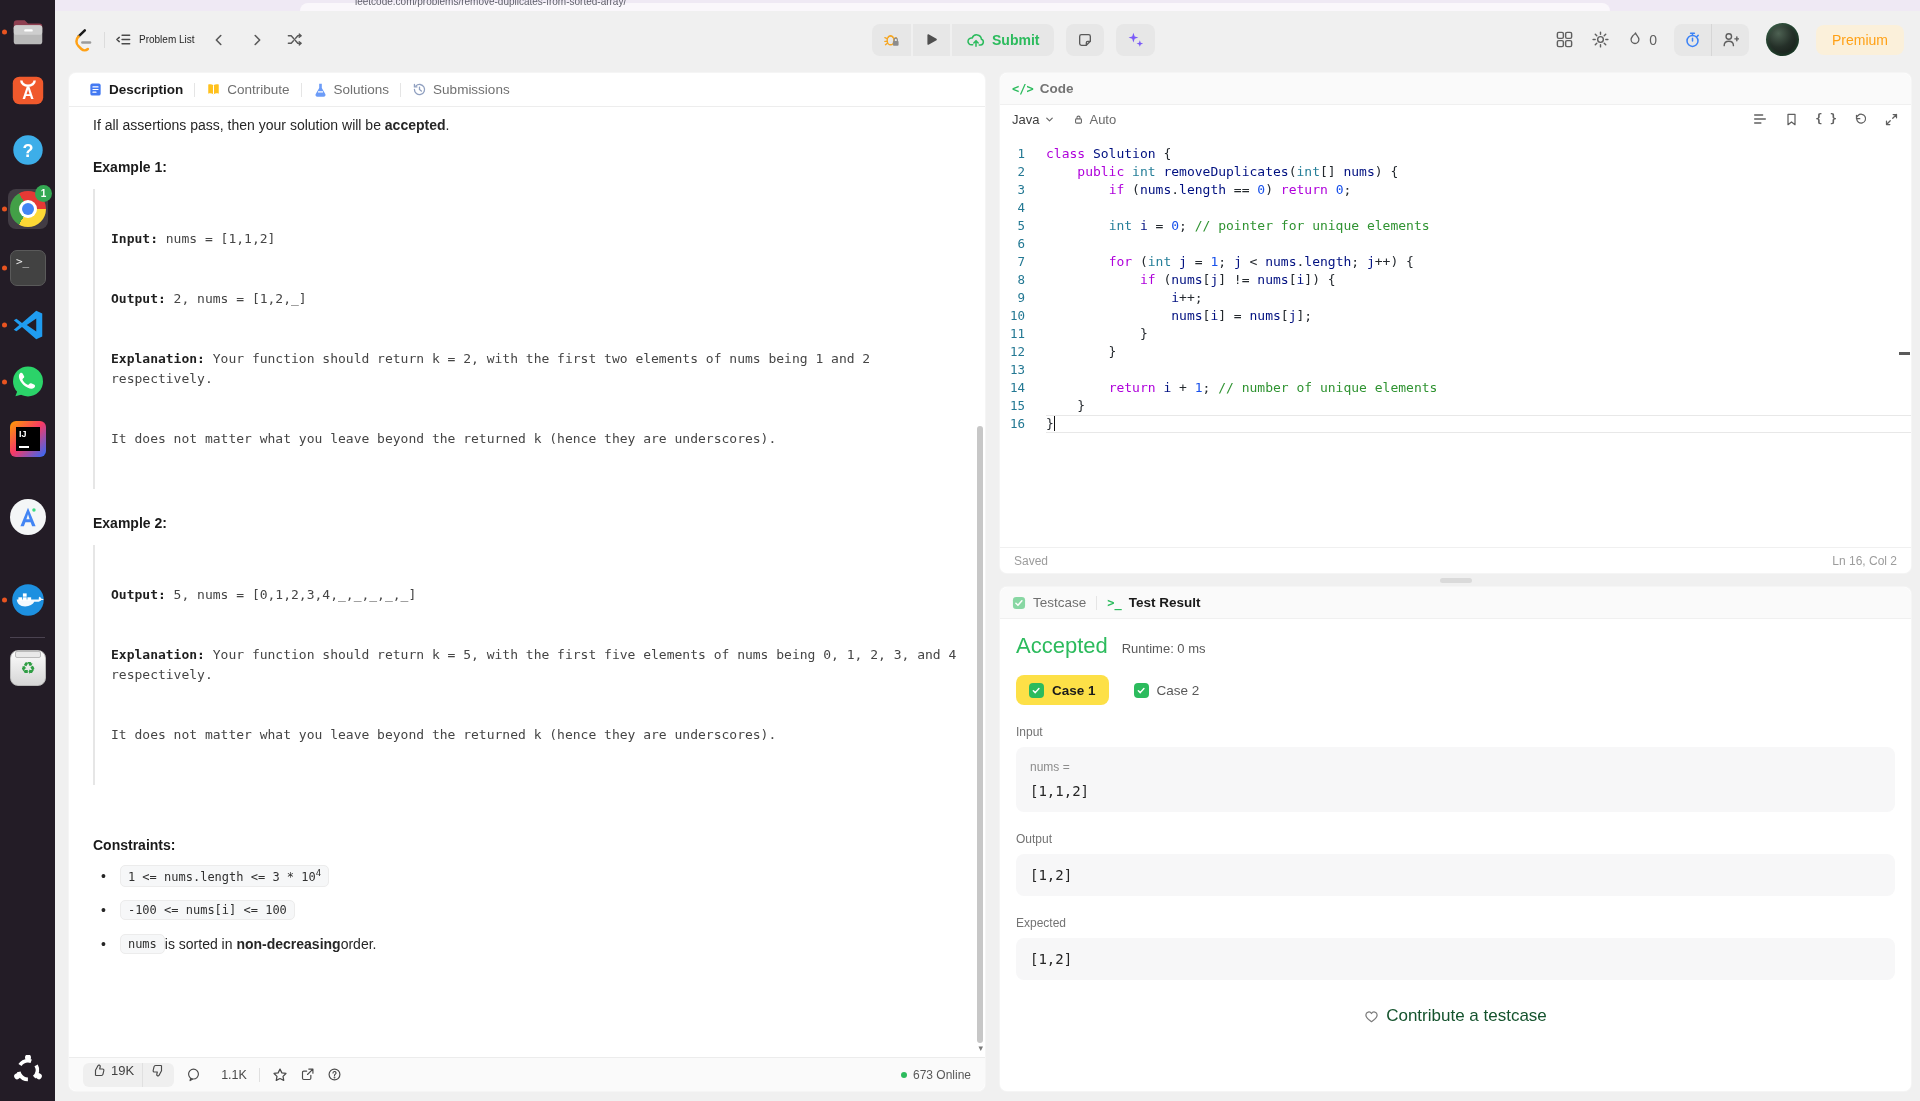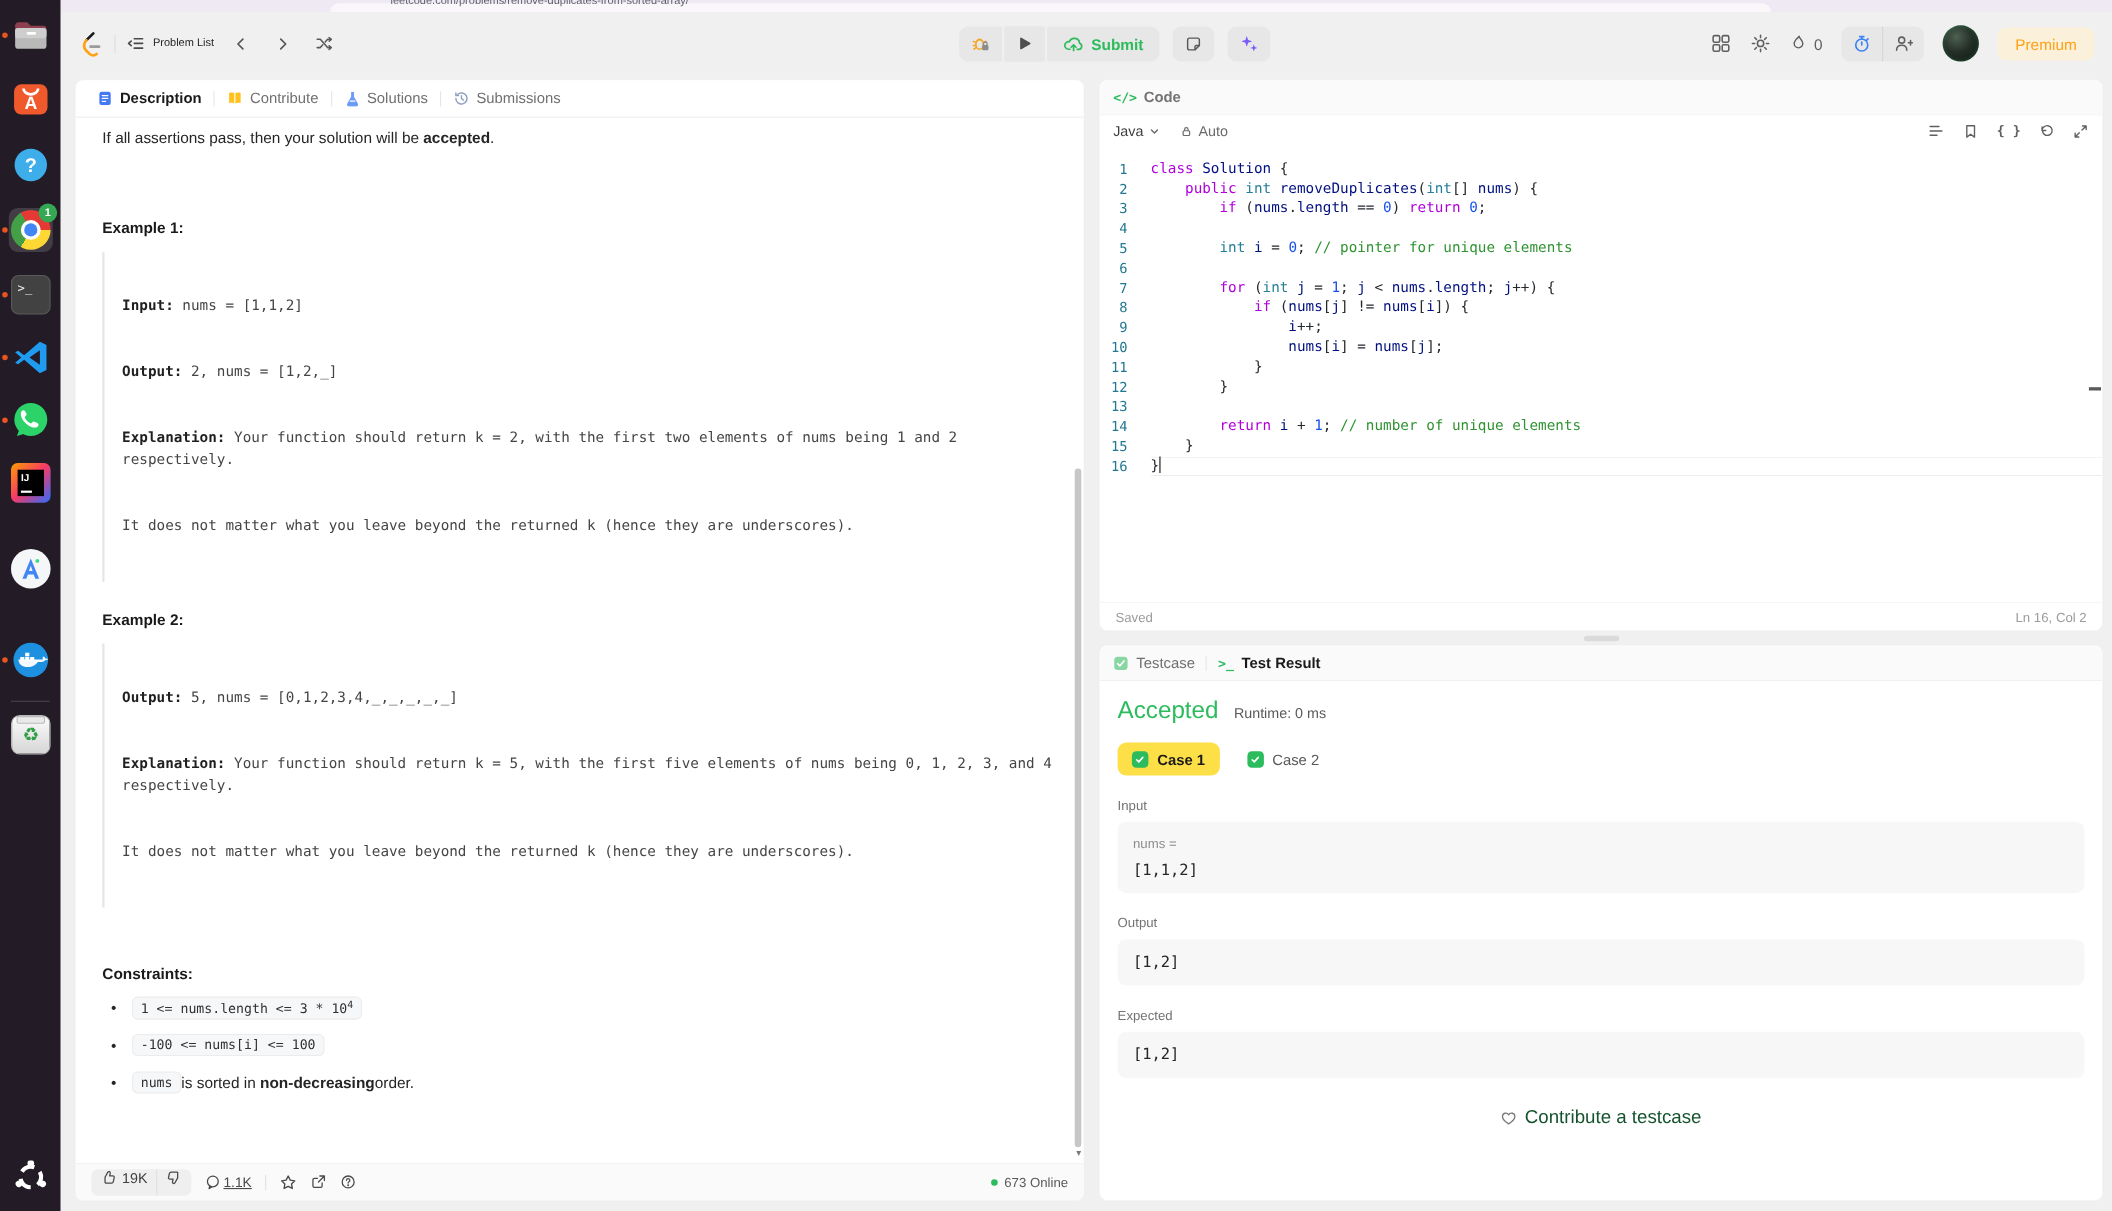--- a/index.html
+++ b/index.html
@@ -55,35 +55,35 @@
   .left-panel { left:68px; top:72px; width:918px; height:1020px; overflow:hidden; }
   .right-col { position:absolute; left:999px; top:72px; width:913px; height:1020px; }
 
   
   .tabbar { height:34px; display:flex; align-items:center; padding:0 10px; border-bottom:1px solid #ededed; gap:2px; }
   .tab { display:flex; align-items:center; gap:6px; padding:0 9px; font-size:13.5px; color:#707070; cursor:pointer; height:100%; }
   .tab.active { color:#1a1a1a; font-weight:bold; }
   .tab-div { width:1px; height:14px; background:#e5e5e5; }
   .desc-content { position:absolute; top:34px; bottom:34px; left:0; right:0; overflow:hidden; padding:8px 24px 0 24px; }
   .intro { font-size:14px; line-height:20px; color:#262626; }
-  .ex-title { margin-top:64px; font-size:14px; font-weight:bold; color:#1a1a1a; }
+  .ex-title { margin-top:24px; font-size:14px; font-weight:bold; color:#1a1a1a; }
   .ex-title.second { margin-top:26px; }
   .ex-pre { margin-top:14px; border-left:2px solid #e6e6e6; padding-left:16px; font-family:"DejaVu Sans Mono",monospace; font-size:13px; line-height:20px; color:#454545; white-space:pre-wrap; }
   .ex-pre b { color:#1f1f1f; }
   .cons-title { margin-top:52px; font-size:14px; font-weight:bold; color:#1a1a1a; }
   .cons-list { margin-top:12px; list-style:none; }
   .cons-list li { display:flex; align-items:center; margin-bottom:12px; height:22px; font-size:14px; color:#262626; }
   .cons-list li::before { content:"•"; margin:0 14px 0 8px; font-size:14px; color:#262626; }
   .chip { font-family:"DejaVu Sans Mono",monospace; font-size:12px; background:#f6f7f8; border:1px solid #ececec; border-radius:5px; padding:2px 7px; color:#303030; }
   .chip sup { font-size:9px; }
   .desc-footer { position:absolute; left:0; right:0; bottom:0; height:34px; background:#fafafa; border-top:1px solid #ececec; border-radius:0 0 8px 8px; display:flex; align-items:center; padding:0 14px; gap:12px; z-index:5; }
   .like-group { display:flex; align-items:center; background:#efefef; border-radius:6px; height:24px; }
   .like-group .seg { display:flex; align-items:flex-start; gap:5px; padding:0 8px; height:100%; font-size:13px; color:#404040; cursor:pointer; }
   .like-group .seg + .seg { border-left:1px solid #e0e0e0; }
-  .foot-item { display:flex; align-items:center; gap:2px; font-size:12.5px; color:#4a4a4a; cursor:pointer;text-decoration:underline; }
+  .foot-item { display:flex; align-items:center; gap:20px; font-size:12.5px; color:#4a4a4a; cursor:pointer; }
   .foot-div { width:1px; height:14px; background:#e0e0e0; }
   .online { margin-left:auto; display:flex; align-items:center; gap:6px; font-size:12px; color:#595959; }
   .online .dot { width:6px; height:6px; border-radius:50%; background:#2cbb5d; }
   .v-scrollbar { position:absolute; right:2px; top:353px; width:6px; height:617px; border-radius:3px; background:#c7c7c7; z-index:4; }
   .sb-arrow { position:absolute; right:2px; bottom:38px; font-size:9px; color:#7a7a7a; z-index:4; }
 
   
   .code-panel { position:absolute; left:0; top:0; width:913px; height:502px; background:#fff; border-radius:8px; border:1px solid rgba(0,0,0,.04); overflow:hidden; }
   .panel-head { height:32px; background:#fafafa; border-bottom:1px solid #f0f0f0; display:flex; align-items:center; padding:0 12px; gap:6px; border-radius:8px 8px 0 0; }
   .panel-head .ttl { font-size:13.5px; color:#737373; font-weight:bold; }

